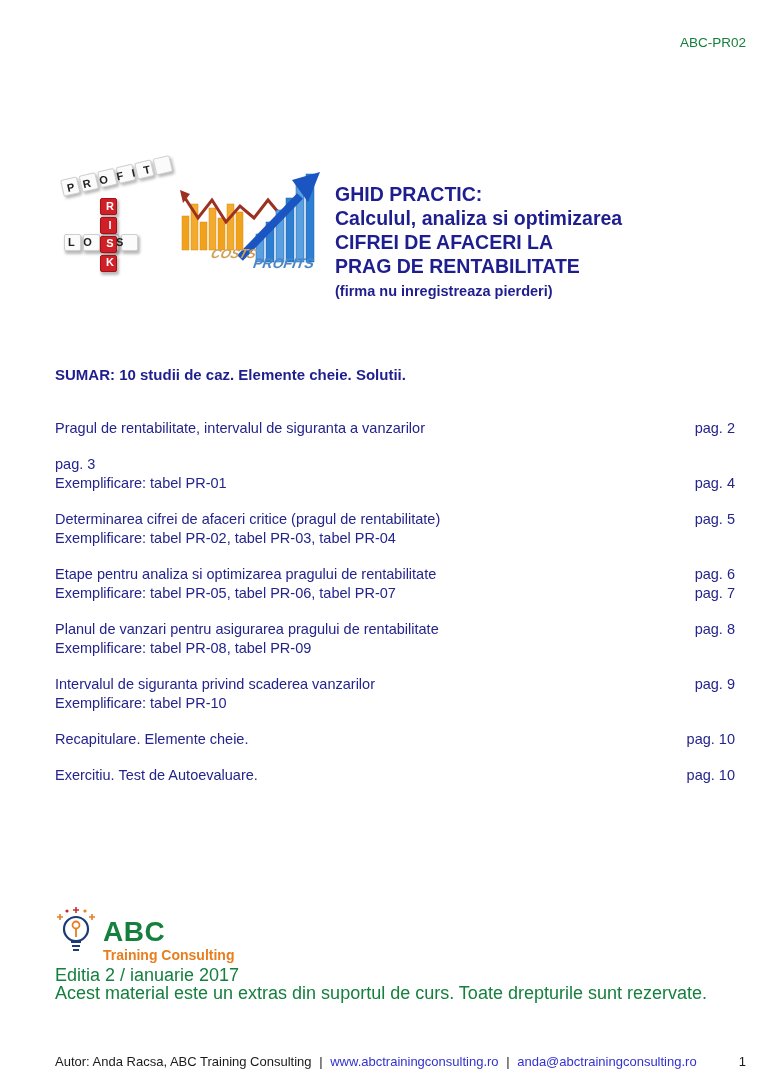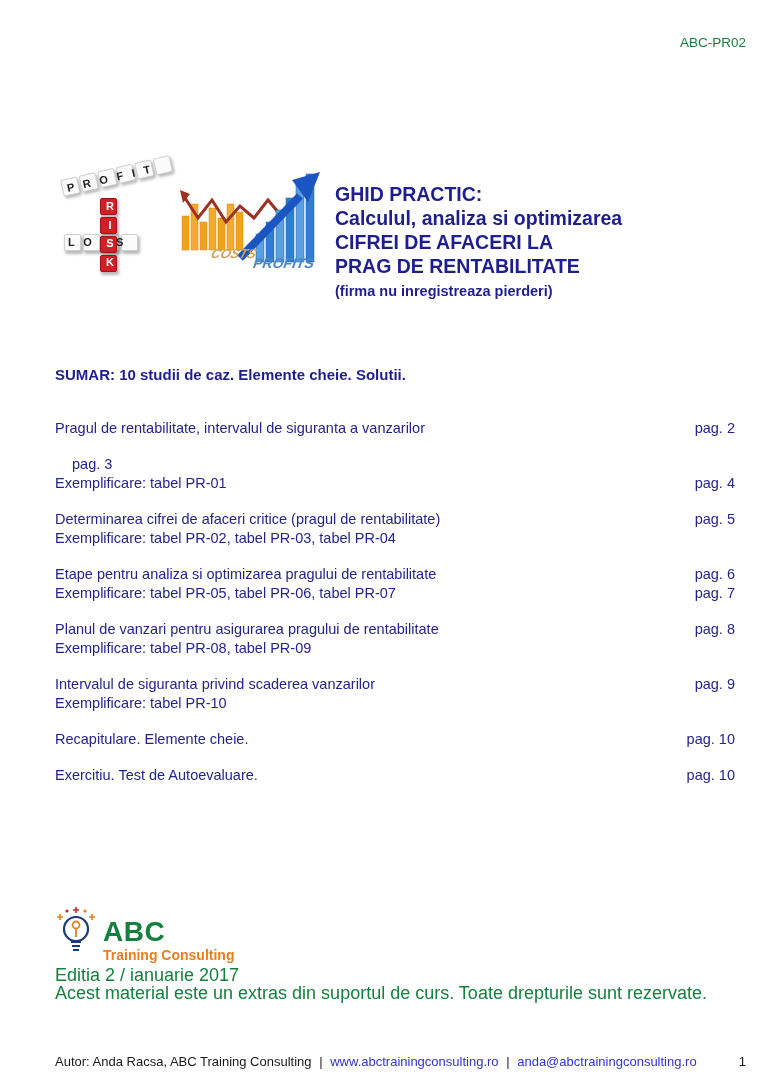--- a/index.html
+++ b/index.html
@@ -35,21 +35,21 @@
   .title .line{font-size:19.5px;font-weight:bold;line-height:24px;}
   .title .subtitle{font-size:14.5px;font-weight:bold;margin-top:5px;}
 
   .summary{position:absolute;left:55px;top:366px;font-size:15px;font-weight:bold;color:#1e1e8f;}
 
   
   .toc{position:absolute;left:55px;right:33px;top:419px;color:#24248c;
        font-size:14.5px;line-height:19px;}
   .toc-entry{margin-bottom:17px;}
   .toc-row{display:flex;justify-content:space-between;}
-  .toc-page{white-space:nowrap;margin-left:17px;}
+  .toc-page{white-space:nowrap;margin-left:0;}
 
   
   .logo{position:absolute;left:56px;top:906px;display:flex;align-items:flex-start;}
   .logo-text{margin-left:1px;}
   .logo-abc{font-size:28px;font-weight:bold;color:#15803d;letter-spacing:0.5px;
             line-height:28px;margin-top:12px;}
   .logo-tagline{font-size:14px;font-weight:bold;color:#e87e1e;margin-top:1px;}
 
   .edition{position:absolute;left:55px;top:966px;font-size:18px;line-height:18px;color:#15803d;}
 

